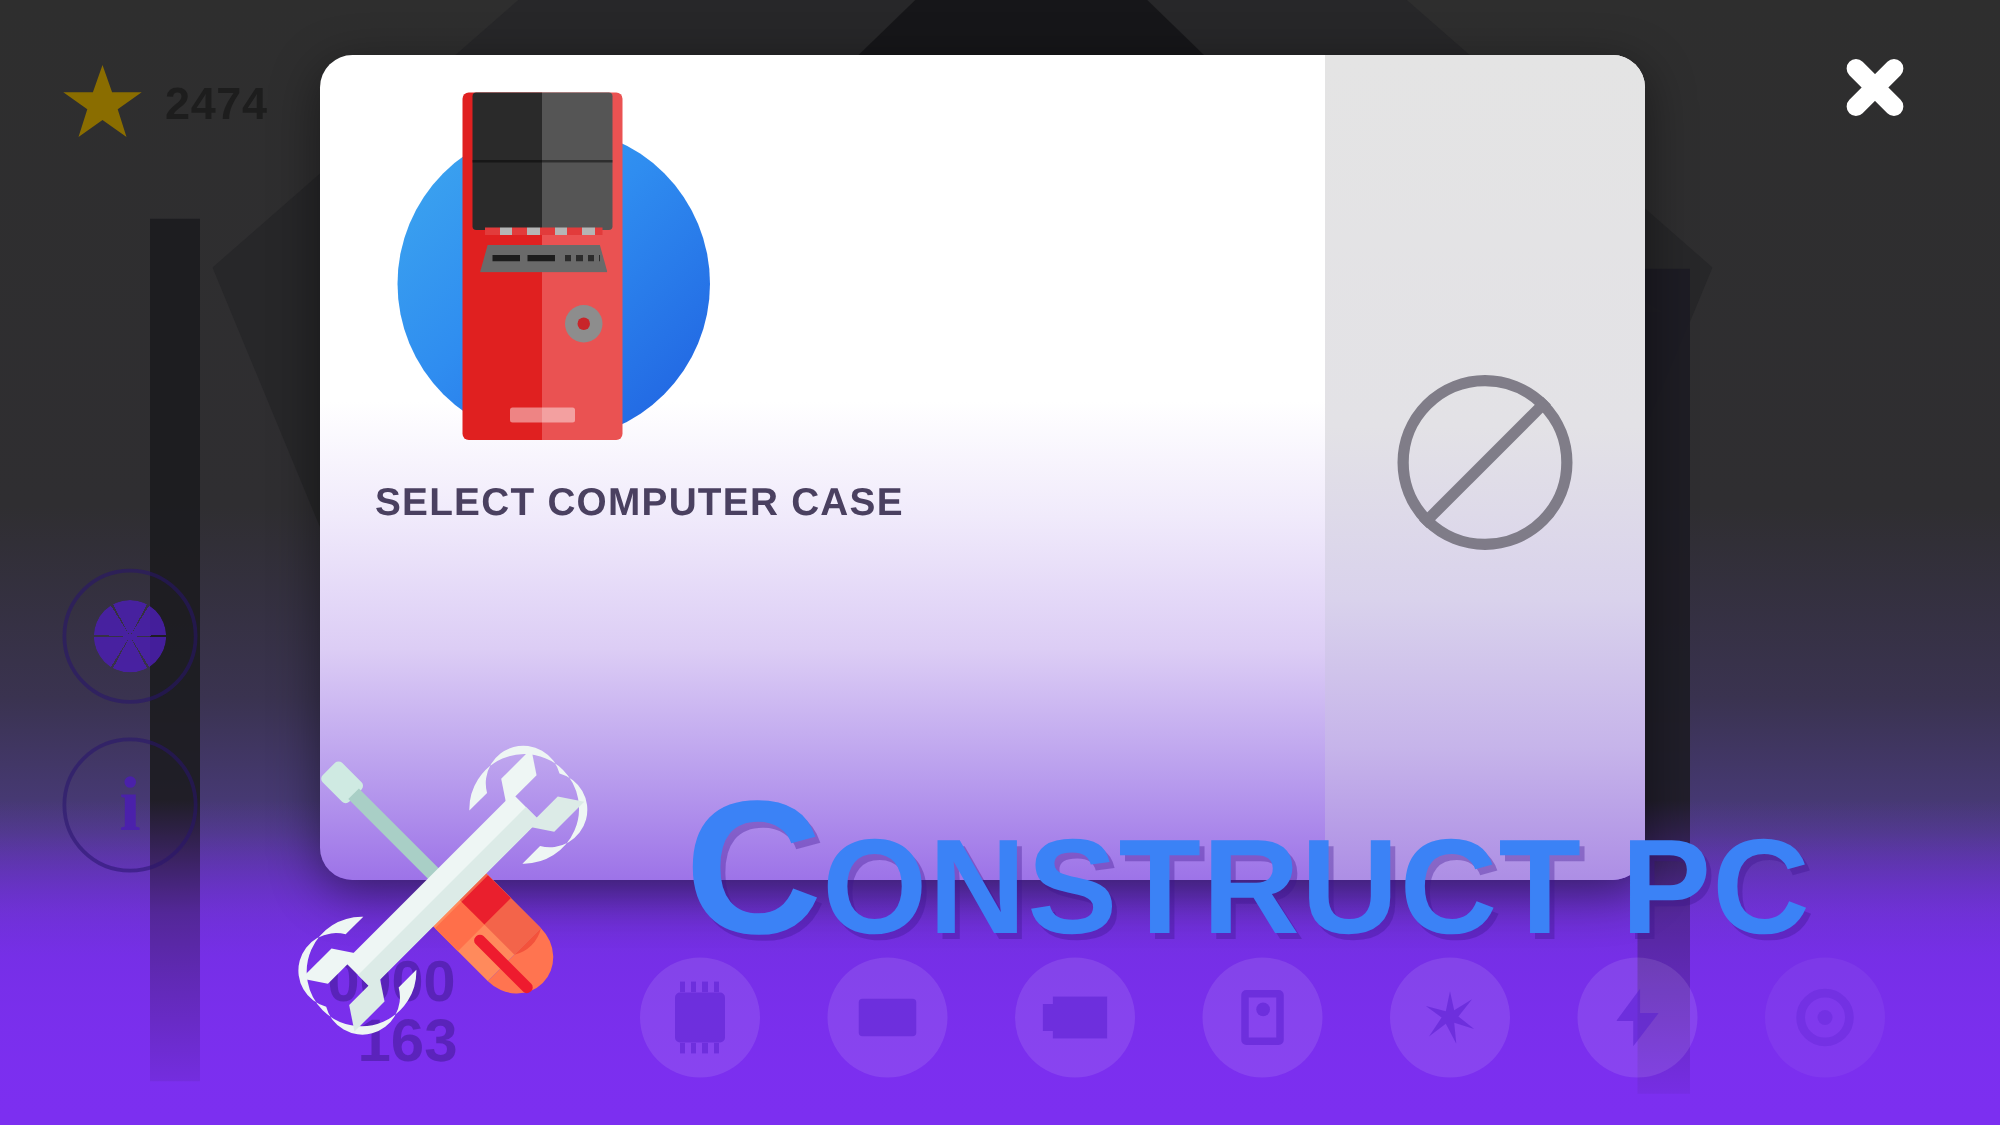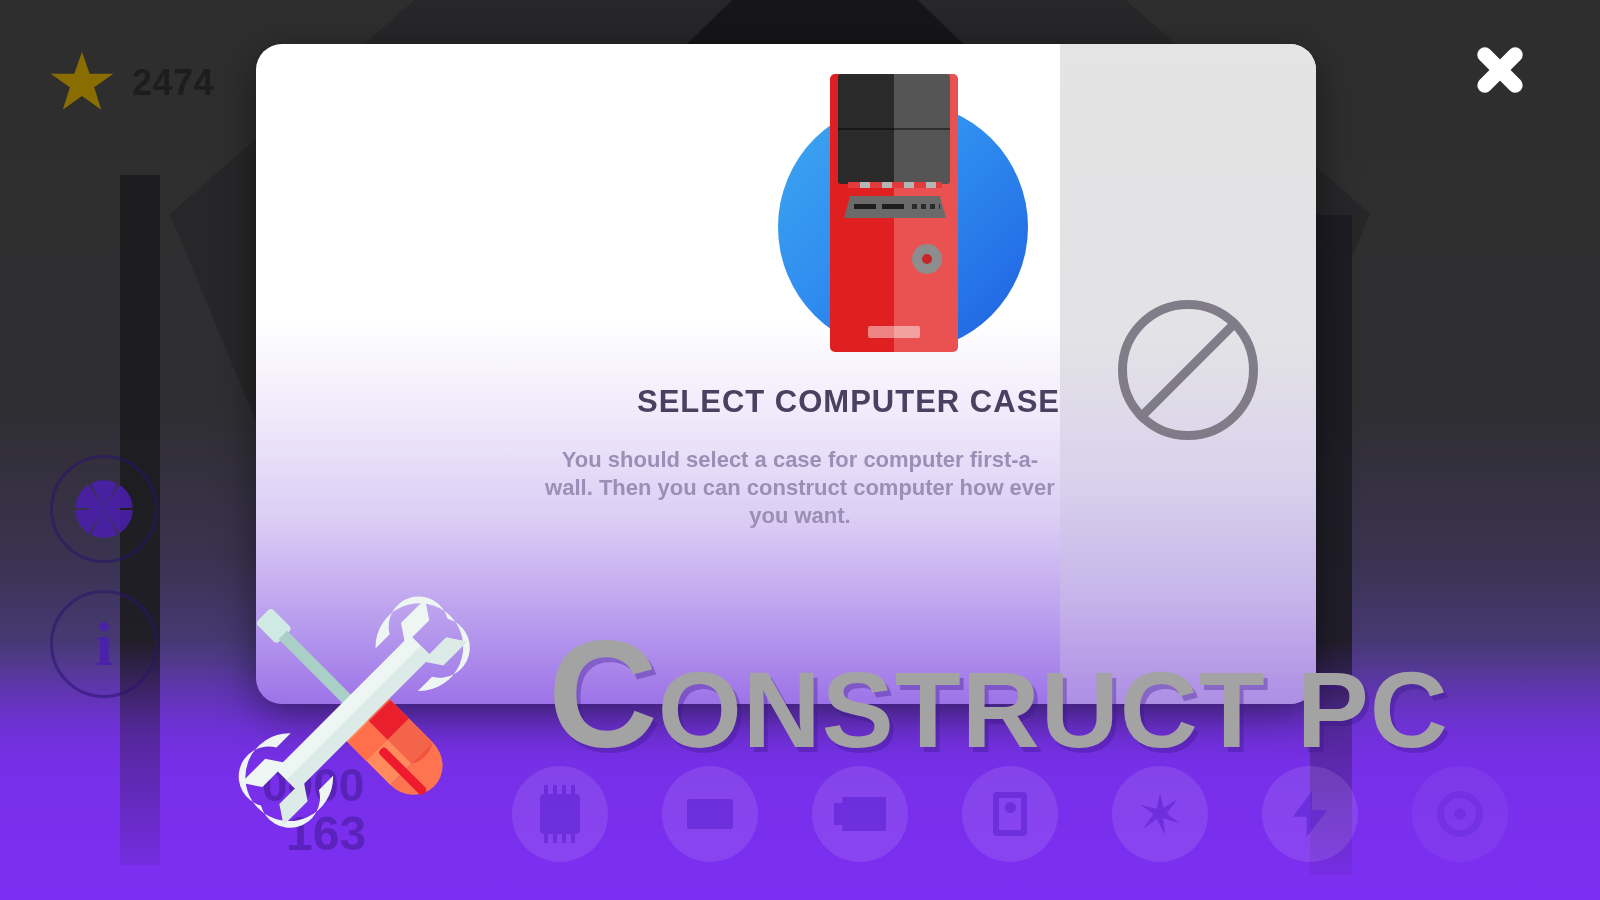--- a/index.html
+++ b/index.html
@@ -105,21 +105,21 @@
     position:absolute; right:0; top:0; width:256px; height:100%;
     background:linear-gradient(180deg,#e4e4e4 0%, #e3e2e6 45%, #d9d2ec 66%, #c6b4ea 84%, #ad8ee5 100%);
     display:flex; align-items:flex-start; justify-content:center;
   }
   #blocked-icon { margin-top:256px; width:140px; height:140px; border-radius:50%;
      border:9px solid #6f6c78; position:relative; opacity:.85;}
   #blocked-icon:after { content:''; position:absolute; left:50%; top:50%;
      transform:translate(-50%,-50%) rotate(45deg); width:9px; height:140px; background:#6f6c78; }
 
   #modal-main { position:absolute; left:0; top:0; width:804px; height:100%;
-     display:flex; flex-direction:column; align-items:flex-end;padding-left:44px; }
+     display:flex; flex-direction:column; align-items:flex-start;padding-left:44px; }
 
   
   #pc-art { position:relative; margin-top:18px; width:300px; height:300px; }
   #pc-circle { position:absolute; left:18px; top:40px; width:250px; height:250px; border-radius:50%;
      background:linear-gradient(135deg,#3ea8ef 0%, #2f8df0 45%, #1f5fe0 100%); }
   #pc-tower { position:absolute; left:70px; top:12px; width:128px; height:278px;
      background:linear-gradient(90deg,#e02020 0%,#e02020 50%,#ea5252 50%,#ea5252 100%); border-radius:5px; }
   #pc-top { position:absolute; left:8px; top:0px; width:112px; height:110px;
      background:linear-gradient(90deg,#2a2a2a 0%,#2a2a2a 50%,#555555 50%,#555555 100%); border-radius:3px; }
   .pc-seam { position:absolute; left:8px; width:112px; height:2px; background:rgba(0,0,0,.45);}
@@ -138,21 +138,21 @@
 
   #modal-title { margin-top:22px; font-size:31px; font-weight:bold; letter-spacing:1px; color:#4a4060; }
   #modal-desc { margin-top:26px; width:520px; text-align:center; font-size:22px; font-weight:bold;
      line-height:1.28; color:#9b8fb5; }
 
   
   #tools { position:absolute; left:205px; top:560px; width:300px; height:300px; z-index:20;}
   #wrench-svg, #screw-svg { position:absolute; left:0; top:0; }
 
   #brand { position:absolute; left:548px; top:618px; z-index:21;
-     color:#a3a3a3; font-weight:bold; white-space:nowrap;
+     color:#3b82f6; font-weight:bold; white-space:nowrap;
      text-shadow: 4px 5px 0 rgba(60,20,140,.35); }
   #brand .cap { font-size:152px; line-height:1; }
   #brand .rest { font-size:108px; line-height:1; letter-spacing:1px; }
 
   
   #close-btn { position:absolute; right:68px; top:38px; width:64px; height:64px; z-index:30; }
   #close-btn span { position:absolute; left:50%; top:50%; width:58px; height:15px; border-radius:8px;
      background:#fff; transform-origin:center;}
   #close-btn span:nth-child(1){ transform:translate(-50%,-50%) rotate(45deg);}
   #close-btn span:nth-child(2){ transform:translate(-50%,-50%) rotate(-45deg);}
@@ -222,21 +222,20 @@
         <div id="pc-tray"></div>
         <div class="tray-slot" id="slot1"></div>
         <div class="tray-slot" id="slot2"></div>
         <div id="tray-dots"></div>
         <div id="pc-knob"></div>
         <div id="pc-foot"></div>
       </div>
     </div>
 
     <div id="modal-title">SELECT COMPUTER CASE</div>
-    <div id="modal-desc">You should select a case for computer first-a-wall. Then you can construct computer how ever you want.</div>
   </div>
 
   <div id="modal-side">
     <div id="blocked-icon"></div>
   </div>
 </div>
 
 <div id="tools">
   <svg id="screw-svg" width="300" height="300" viewBox="0 0 300 300">
     <g transform="rotate(-45 150 150)">

